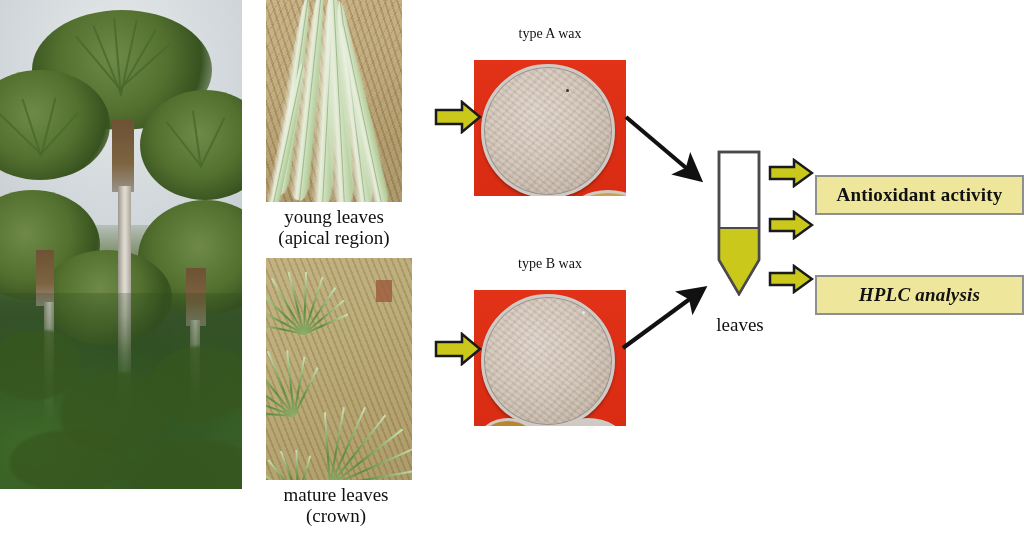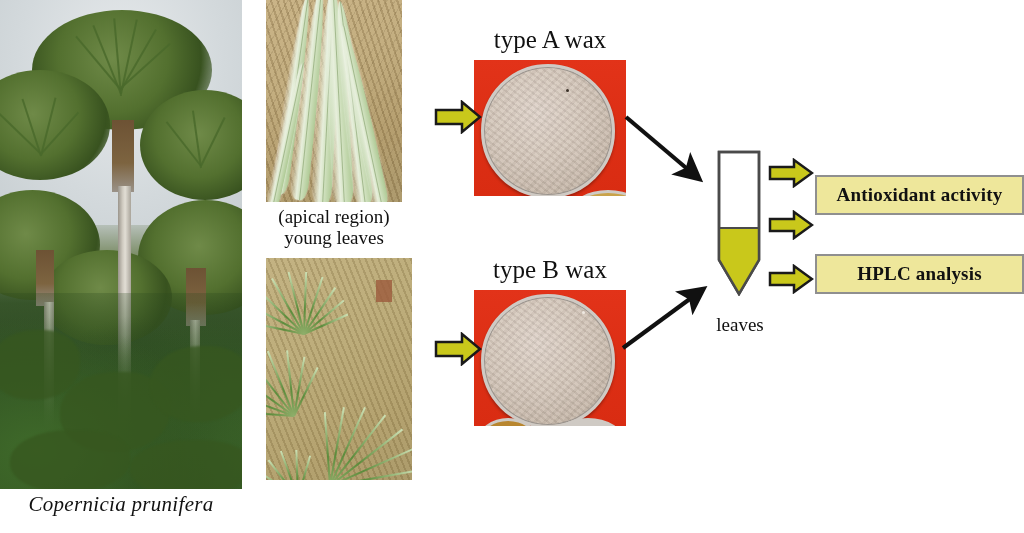--- a/index.html
+++ b/index.html
@@ -72,21 +72,21 @@
       repeating-linear-gradient(-46deg,rgba(0,0,0,.04) 0px,rgba(0,0,0,.04) 3px,rgba(255,255,255,.05) 3px,rgba(255,255,255,.05) 7px),
       radial-gradient(circle at 44% 38%,#d2cabf 0%,#c6bdb1 48%,#b9afa3 78%,#ab a096 100%);}
   .speck{position:absolute;width:3px;height:3px;border-radius:50%;background:#3a3027;}
   .dish-edge{position:absolute;left:0;bottom:-14px;width:100%;height:26px;}
   .dish-edge .arc{position:absolute;border-radius:50%;border:3px solid #cfcac4;height:40px;}
 
   
   .photo-caption{position:absolute;text-align:center;font-size:19px;line-height:1.12;}
   #young-leaves-caption{left:256px;top:206px;width:156px;}
   #mature-leaves-caption{left:258px;top:484px;width:156px;}
-  .wax-label{position:absolute;text-align:center;font-size:25px;}
+  .wax-label{position:absolute;text-align:center;font-size:14px;}
   #type-a-wax-label{left:470px;top:26px;width:160px;}
   #type-b-wax-label{left:470px;top:256px;width:160px;text-align:center;}
 
   
   .yarrow{position:absolute;}
   #arrow-young-to-a{left:434px;top:100px;}
   #arrow-mature-to-b{left:434px;top:332px;}
   #arrow-to-antioxidant{left:768px;top:158px;}
   #arrow-to-antifungal{left:768px;top:210px;}
   #arrow-to-hplc{left:768px;top:264px;}
@@ -100,21 +100,21 @@
   #test-tube{position:absolute;left:717px;top:150px;width:44px;height:146px;}
   #extract-label{position:absolute;left:690px;top:314px;width:100px;text-align:center;font-size:19px;}
 
   
   .result-box{position:absolute;height:36px;width:205px;left:815px;
     background:#eee79b;border:2px solid #8f8f8f;
     display:flex;align-items:center;justify-content:center;
     font-weight:bold;font-size:19px;letter-spacing:.2px;color:#111;}
   #box-antioxidant{top:155px;margin-top:20px;}
   #box-antifungal{top:207px;}
-  #box-hplc{top:254px;}
+  #box-hplc{top:275px;font-style:italic;}
 </style>
 </head>
 <body>
 
 <div class="stage">
 
   <div class="photo" id="palm-photo">
     <div class="sky-glow"></div>
 
     <div class="crown" style="left:32px;top:10px;width:180px;height:120px;"></div>
@@ -147,21 +147,20 @@
     <div class="trunk" style="left:190px;top:320px;width:10px;height:172px;"></div>
 
     <div class="understory"></div>
     <div class="leafy" style="left:-10px;top:330px;width:90px;height:70px;"></div>
     <div class="leafy" style="left:60px;top:372px;width:110px;height:80px;"></div>
     <div class="leafy" style="left:150px;top:346px;width:100px;height:76px;"></div>
     <div class="leafy" style="left:10px;top:430px;width:120px;height:62px;"></div>
     <div class="leafy" style="left:130px;top:440px;width:120px;height:56px;"></div>
   </div>
 
-  <div id="species-caption">Copernicia prunifera</div>
 
   <div class="photo" id="young-leaves-photo">
     <div class="spear" style="left:6px;top:-6px;width:15px;height:200px;transform:rotate(8deg);">
         <i></i>
       </div>
     <div class="spear" style="left:24px;top:-14px;width:17px;height:214px;transform:rotate(6deg);">
         <i></i>
       </div>
     <div class="spear" style="left:46px;top:-18px;width:19px;height:224px;transform:rotate(3deg);">
         <i></i>
@@ -173,22 +172,22 @@
         <i></i>
       </div>
     <div class="spear" style="left:108px;top:22px;width:16px;height:186px;transform:rotate(-12deg);">
         <i></i>
       </div>
     <div class="spear" style="left:0px;top:60px;width:12px;height:148px;transform:rotate(12deg);">
         <i></i>
       </div>
   </div>
   <div class="photo-caption" id="young-leaves-caption">
+    <div>young leaves</div>
     <div>(apical region)</div>
-    <div>young leaves</div>
   </div>
 
   <div class="photo" id="mature-leaves-photo">
     <div class="brick" style="left:110px;top:22px;width:16px;height:22px;"></div>
 
     <div class="fan" style="left:36px;top:18px;width:2px;height:58px;">
       <span style="height:54px;transform:rotate(-78deg);"></span>
       <span style="height:58px;transform:rotate(-62deg);"></span>
       <span style="height:62px;transform:rotate(-46deg);"></span>
       <span style="height:64px;transform:rotate(-30deg);"></span>
@@ -223,20 +222,24 @@
     </div>
 
     <div class="fan" style="left:30px;top:196px;width:2px;height:44px;">
       <span style="height:44px;transform:rotate(-56deg);"></span>
       <span style="height:48px;transform:rotate(-38deg);"></span>
       <span style="height:50px;transform:rotate(-20deg);"></span>
       <span style="height:48px;transform:rotate(-2deg);"></span>
       <span style="height:44px;transform:rotate(16deg);"></span>
     </div>
   </div>
+  <div class="photo-caption" id="mature-leaves-caption">
+    <div>mature leaves</div>
+    <div>(crown)</div>
+  </div>
 
   <div class="wax-label" id="type-a-wax-label">type A wax</div>
   <div class="wax-label" id="type-b-wax-label">type B wax</div>
 
   <div class="petri-photo" id="petri-a">
     <div class="dish">
       <div class="speck" style="left:82px;top:22px;"></div>
     </div>
     <div class="dish-edge">
       <div class="arc" style="left:96px;top:6px;width:70px;background:#c9a34a;"></div>

